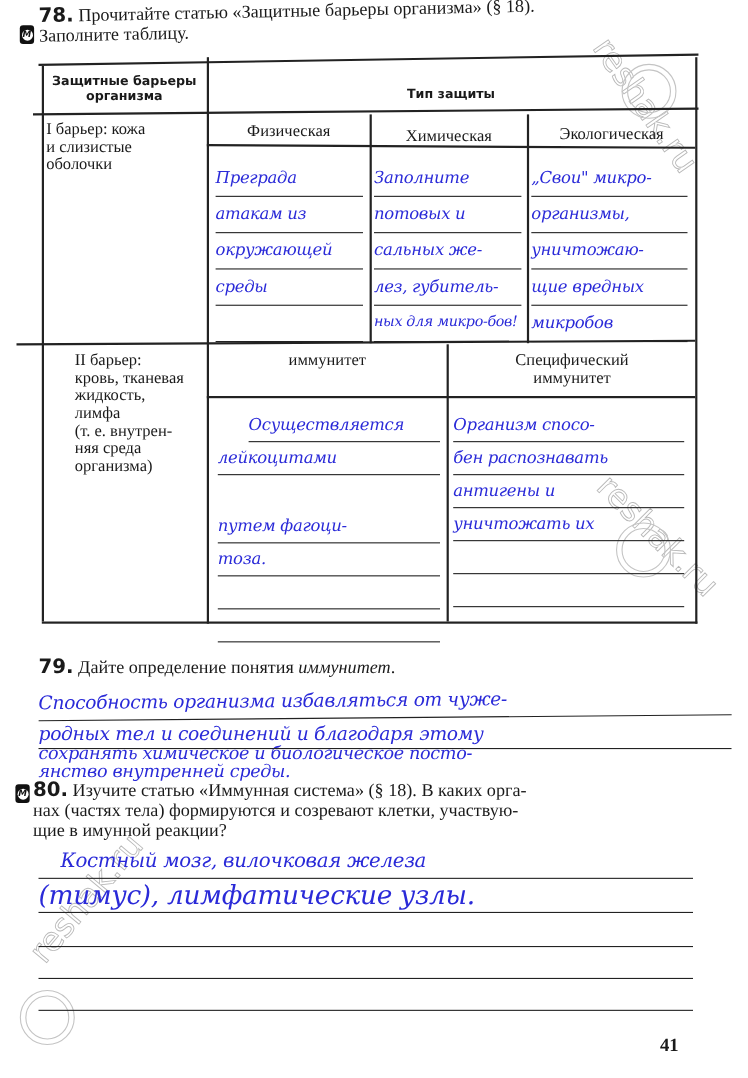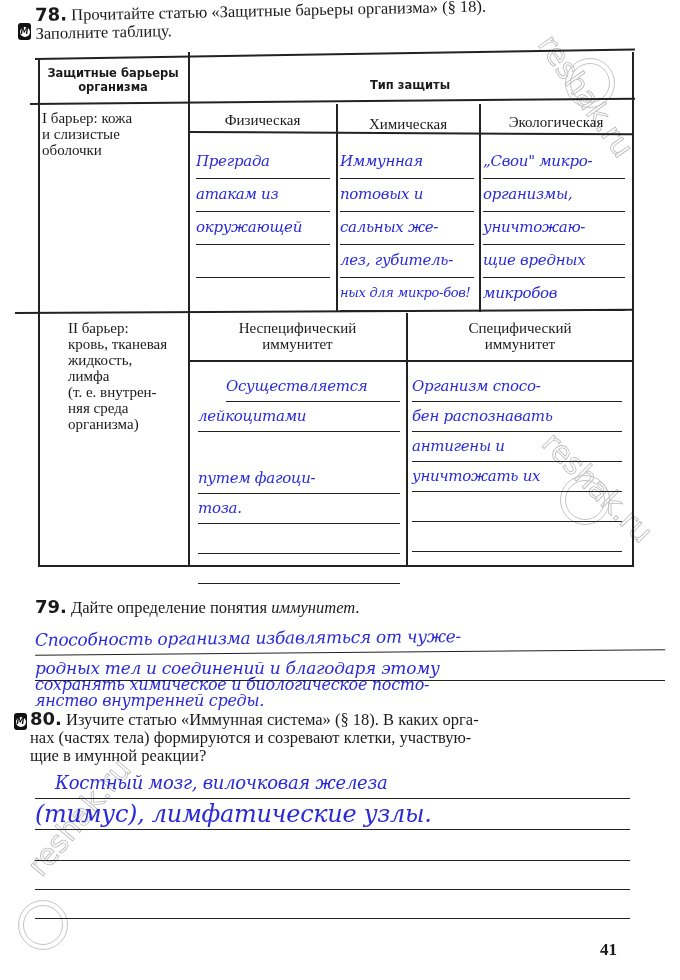--- a/index.html
+++ b/index.html
@@ -66,25 +66,26 @@
 <div class="hline" style="left:188px; top:131px; width:444px; transform: rotate(0.3deg); transform-origin:left top;"></div>
 
 <div class="abs cell-text center" style="left:190px; top:112px; width:145px;">Физическая</div>
 <div class="abs cell-text center" style="left:338px; top:116px; width:140px;">Химическая</div>
 <div class="abs cell-text center" style="left:481px; top:114px; width:150px;">Экологическая</div>
 
 <div class="abs" style="left:196px; top:146px; width:134px;">
   <div class="ink" style="height:32px; border-bottom:1.3px solid #222; line-height:30px;">Преграда</div>
   <div class="ink" style="height:32px; border-bottom:1.3px solid #222; line-height:30px;">атакам из</div>
   <div class="ink" style="height:32px; border-bottom:1.3px solid #222; line-height:30px;">окружающей</div>
+  <div class="ink" style="height:32px; border-bottom:1.3px solid #222; line-height:30px;">среды</div>
   <div class="ink" style="height:32px; border-bottom:1.3px solid #222; line-height:30px;"></div>
 </div>
 
 <div class="abs" style="left:340px; top:146px; width:134px;">
-  <div class="ink" style="height:32px; border-bottom:1.3px solid #222; line-height:30px;">Иммунная</div>
+  <div class="ink" style="height:32px; border-bottom:1.3px solid #222; line-height:30px;">Заполните</div>
   <div class="ink" style="height:32px; border-bottom:1.3px solid #222; line-height:30px;">потовых и</div>
   <div class="ink" style="height:32px; border-bottom:1.3px solid #222; line-height:30px;">сальных же-</div>
   <div class="ink" style="height:32px; border-bottom:1.3px solid #222; line-height:30px;">лез, губитель-</div>
   <div class="ink" style="height:32px; border-bottom:1.3px solid #222; line-height:30px; font-size:13px;">ных для микро-бов!</div>
 </div>
 
 <div class="abs" style="left:483px; top:146px; width:142px;">
   <div class="ink" style="height:32px; border-bottom:1.3px solid #222; line-height:30px;">„Свои" микро-</div>
   <div class="ink" style="height:32px; border-bottom:1.3px solid #222; line-height:30px;">организмы,</div>
   <div class="ink" style="height:32px; border-bottom:1.3px solid #222; line-height:30px;">уничтожаю-</div>
@@ -100,21 +101,20 @@
   <div>жидкость,</div>
   <div>лимфа</div>
   <div>(т. е. внутрен-</div>
   <div>няя среда</div>
   <div>организма)</div>
 </div>
 <div class="vline" style="left:406px; top:313px; height:252px;"></div>
 <div class="hline" style="left:188px; top:360px; width:444px;"></div>
 
 <div class="abs cell-text center" style="left:190px; top:320px; width:215px;">
-  <div>Неспецифический</div>
   <div>иммунитет</div>
 </div>
 <div class="abs cell-text center" style="left:408px; top:320px; width:224px;">
   <div>Специфический</div>
   <div>иммунитет</div>
 </div>
 
 <div class="abs" style="left:198px; top:372px; width:202px;">
   <div class="ink" style="height:29px; border-bottom:1.3px solid #222; line-height:28px;margin-left:28px;">Осуществляется</div>
   <div class="ink" style="height:29px; border-bottom:1.3px solid #222; line-height:28px;">лейкоцитами</div>

